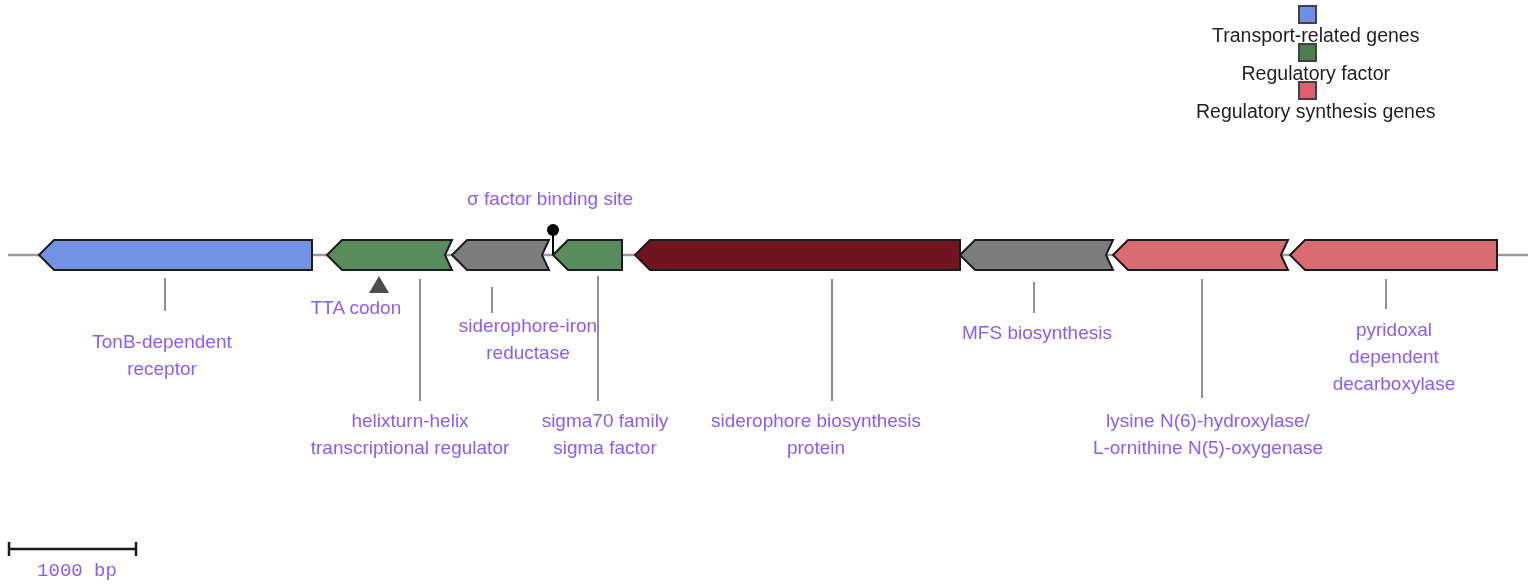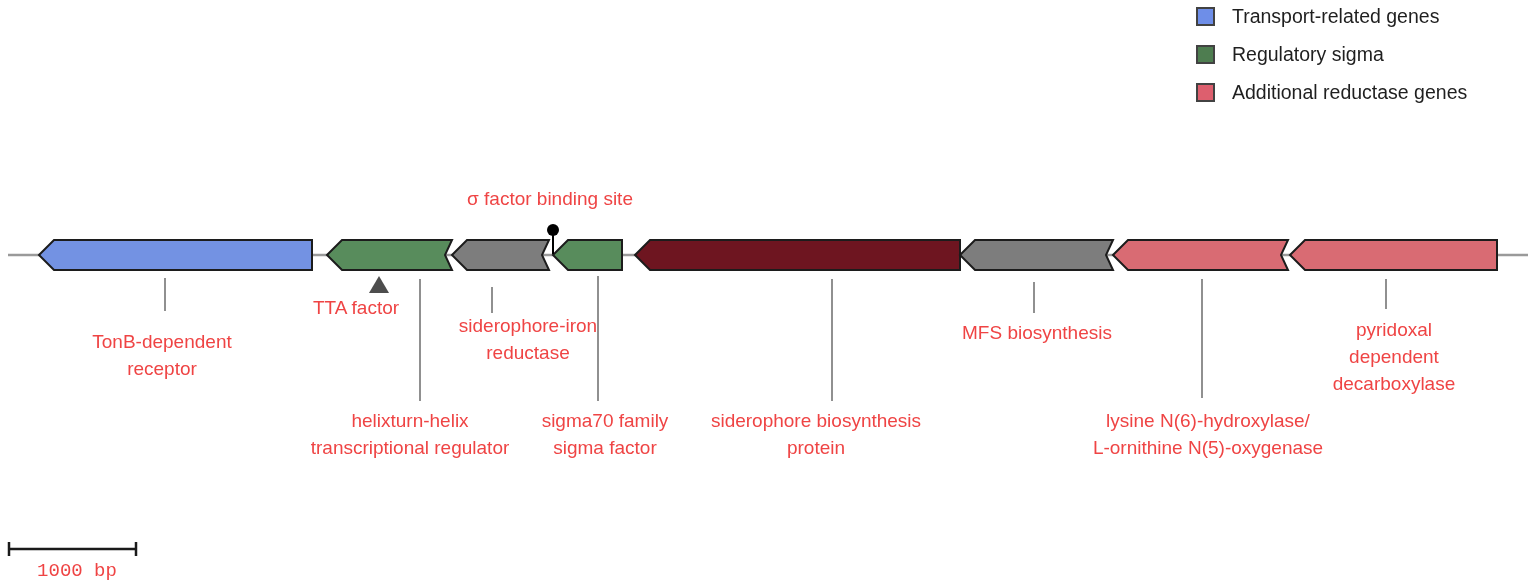--- a/index.html
+++ b/index.html
@@ -11,24 +11,24 @@
     overflow:hidden;
   }
   #diagram-svg{position:absolute;left:0;top:0;width:1535px;height:587px;}
   .fig-label{
     position:absolute;
     transform:translateX(-50%);
     white-space:pre-line;
     text-align:center;
     font-size:19px;
     line-height:27px;
-    color:#ef4444;
+    color:#8b5cf6;
   }
   #legend{position:absolute;top:5px;left:1196px;}
-  .legend-row{display:flex;align-items:center;height:22px;margin-bottom:16px;}
+  .legend-row{display:flex;align-items:center;height:22px;margin-bottom:16px;flex-direction:column;}
   .legend-swatch{
     width:15px;height:15px;
     border:2px solid #424242;
     margin-right:17px;
     flex:0 0 auto;
   }
   .legend-label{font-size:19.5px;color:#1f1f1f;white-space:nowrap;}
 </style>
 </head>
 <body>
@@ -59,40 +59,40 @@
       <line x1="9" y1="542" x2="9" y2="556" stroke="#1a1a1a" stroke-width="2.5"></line>
       <line x1="136" y1="542" x2="136" y2="556" stroke="#1a1a1a" stroke-width="2.5"></line>
     </svg>
   <div id="legend">
       <div class="legend-row">
         <span class="legend-swatch" style="background: rgb(110, 142, 232);"></span>
         <span class="legend-label">Transport-related genes</span>
       </div>
       <div class="legend-row">
         <span class="legend-swatch" style="background: rgb(78, 125, 80);"></span>
-        <span class="legend-label">Regulatory sigma</span>
+        <span class="legend-label">Regulatory factor</span>
       </div>
       <div class="legend-row">
         <span class="legend-swatch" style="background: rgb(221, 95, 110);"></span>
-        <span class="legend-label">Additional reductase genes</span>
+        <span class="legend-label">Regulatory synthesis genes</span>
       </div>
     </div>
   <div id="labels">
       <div class="fig-label" style="left: 162px; top: 316px; margin-top: 12px;">TonB-dependent
 receptor</div>
       <div class="fig-label" style="left: 410px; top: 407px;">helixturn-helix
 transcriptional regulator</div>
       <div class="fig-label" style="left: 508px; top: 312px; margin-left: 20px;">siderophore-iron
 reductase</div>
       <div class="fig-label" style="left: 605px; top: 407px; text-align: center;">sigma70 family
 sigma factor</div>
       <div class="fig-label" style="left: 816px; top: 407px;">siderophore biosynthesis
 protein</div>
       <div class="fig-label" style="left: 1037px; top: 319px;">MFS biosynthesis</div>
       <div class="fig-label" style="left: 1208px; top: 407px;">lysine N(6)-hydroxylase/
 L-ornithine N(5)-oxygenase</div>
       <div class="fig-label" style="left: 1394px; top: 316px;">pyridoxal dependent
 decarboxylase</div>
       <div class="fig-label" style="left: 550px; top: 185px;">σ factor binding site</div>
-      <div class="fig-label" style="left: 356px; top: 294px;">TTA factor</div>
+      <div class="fig-label" style="left: 356px; top: 294px;">TTA codon</div>
       <div class="fig-label" style="left: 77px; top: 558px; font-family: Liberation Mono, monospace;">1000 bp</div>
     </div>
 </div>
 
 </body></html>

